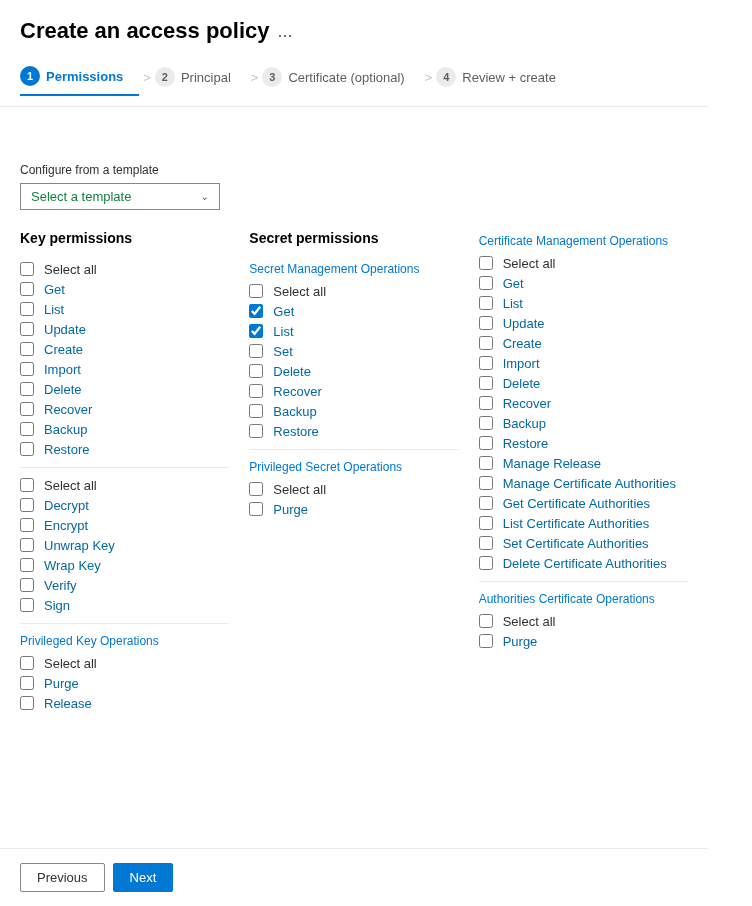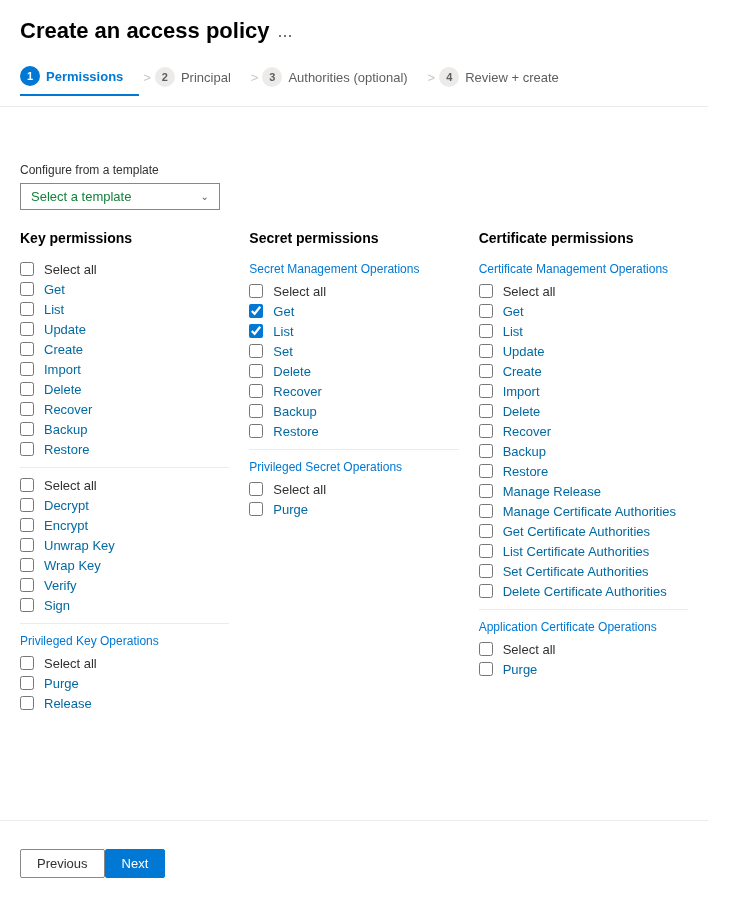--- a/index.html
+++ b/index.html
@@ -36,21 +36,21 @@
     
     .section-subtitle { font-size: 12px; color: #0078d4; margin-bottom: 8px; margin-top: 4px; font-weight: 400; }
     
     .checkbox-item { display: flex; align-items: flex-start; gap: 10px; margin-bottom: 5px; cursor: pointer; }
     .checkbox-item input[type="checkbox"] { width: 14px; height: 14px; cursor: pointer; accent-color: #0078d4; flex-shrink: 0; }
     .checkbox-label { font-size: 13px; color: #0369a1; }
     .checkbox-label.select-all { color: #323130; }
     
     .section-divider { border: none; border-top: 1px solid #edebe9; margin: 10px 0; }
     
-    .footer { border-top: 1px solid #edebe9; padding: 28px 20px; display: flex; gap: 0; background: #fff; }
+    .footer { border-top: 1px solid #edebe9; padding: 14px 20px; display: flex; gap: 8px; background: #fff; }
     .btn { padding: 6px 16px; font-size: 13px; cursor: pointer; border-radius: 2px; }
     .btn-secondary { background: #fff; border: 1px solid #8a8886; color: #323130; }
     .btn-primary { background: #0078d4; border: 1px solid #0078d4; color: #fff; }
   </style>
 </head>
 <body>
 
 <div class="page-container">
 
   <div class="header">
@@ -65,21 +65,21 @@
           <span class="wizard-tab-label">Permissions</span>
         </div>
         <span class="tab-separator">&gt;</span>
         <div class="wizard-tab">
           <span class="step-circle">2</span>
           <span class="wizard-tab-label">Principal</span>
         </div>
         <span class="tab-separator">&gt;</span>
         <div class="wizard-tab">
           <span class="step-circle">3</span>
-          <span class="wizard-tab-label">Authorities (optional)</span>
+          <span class="wizard-tab-label">Certificate (optional)</span>
         </div>
         <span class="tab-separator">&gt;</span>
         <div class="wizard-tab">
           <span class="step-circle">4</span>
           <span class="wizard-tab-label">Review + create</span>
         </div>
       </div>
   </div>
 
   <div class="content">
@@ -223,21 +223,20 @@
             <input type="checkbox" style="">
             <span class="checkbox-label select-all">Select all</span>
           </label>
           <label class="checkbox-item">
             <input type="checkbox" style="">
             <span class="checkbox-label">Purge</span>
           </label>
         </div>
 
       <div class="permissions-column">
-        <div class="column-title">Certificate permissions</div>
       <div class="section-subtitle">Certificate Management Operations</div>
           <label class="checkbox-item">
             <input type="checkbox" style="">
             <span class="checkbox-label select-all">Select all</span>
           </label>
           <label class="checkbox-item">
             <input type="checkbox" style="">
             <span class="checkbox-label">Get</span>
           </label>
           <label class="checkbox-item">
@@ -290,21 +289,21 @@
           </label>
           <label class="checkbox-item">
             <input type="checkbox" style="">
             <span class="checkbox-label">Set Certificate Authorities</span>
           </label>
           <label class="checkbox-item">
             <input type="checkbox" style="">
             <span class="checkbox-label">Delete Certificate Authorities</span>
           </label>
           <hr class="section-divider">
-          <div class="section-subtitle">Application Certificate Operations</div>
+          <div class="section-subtitle">Authorities Certificate Operations</div>
           <label class="checkbox-item">
             <input type="checkbox" style="">
             <span class="checkbox-label select-all">Select all</span>
           </label>
           <label class="checkbox-item">
             <input type="checkbox" style="">
             <span class="checkbox-label">Purge</span>
           </label>
         </div>
 

